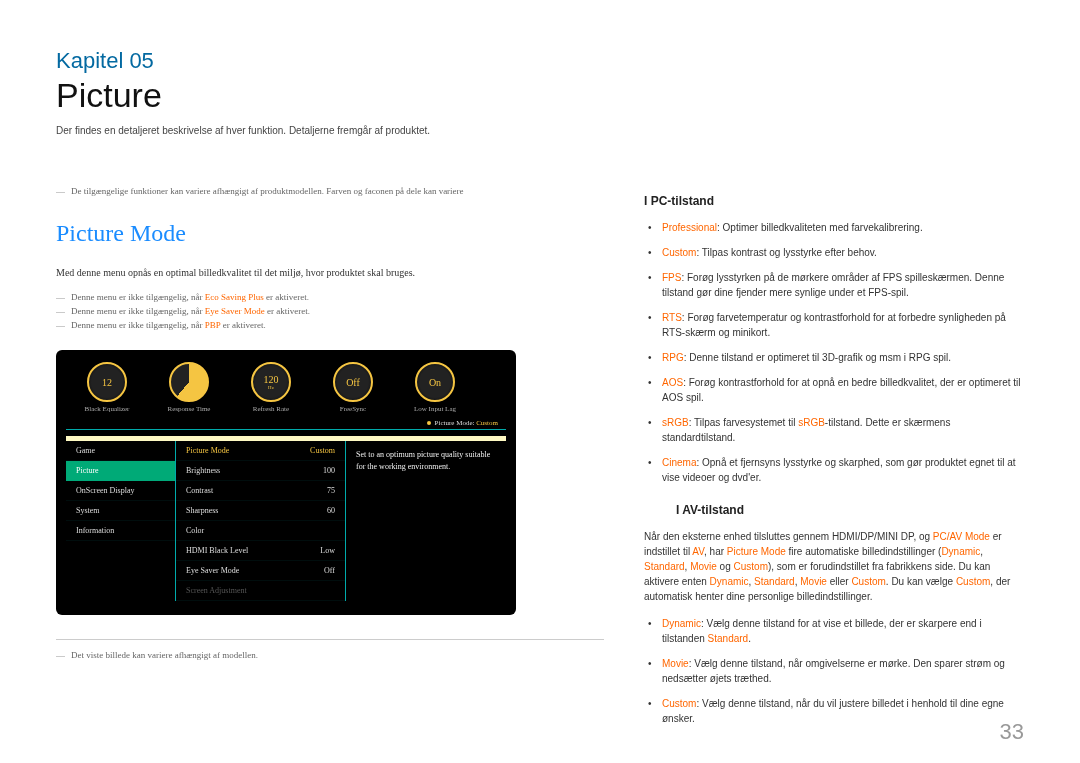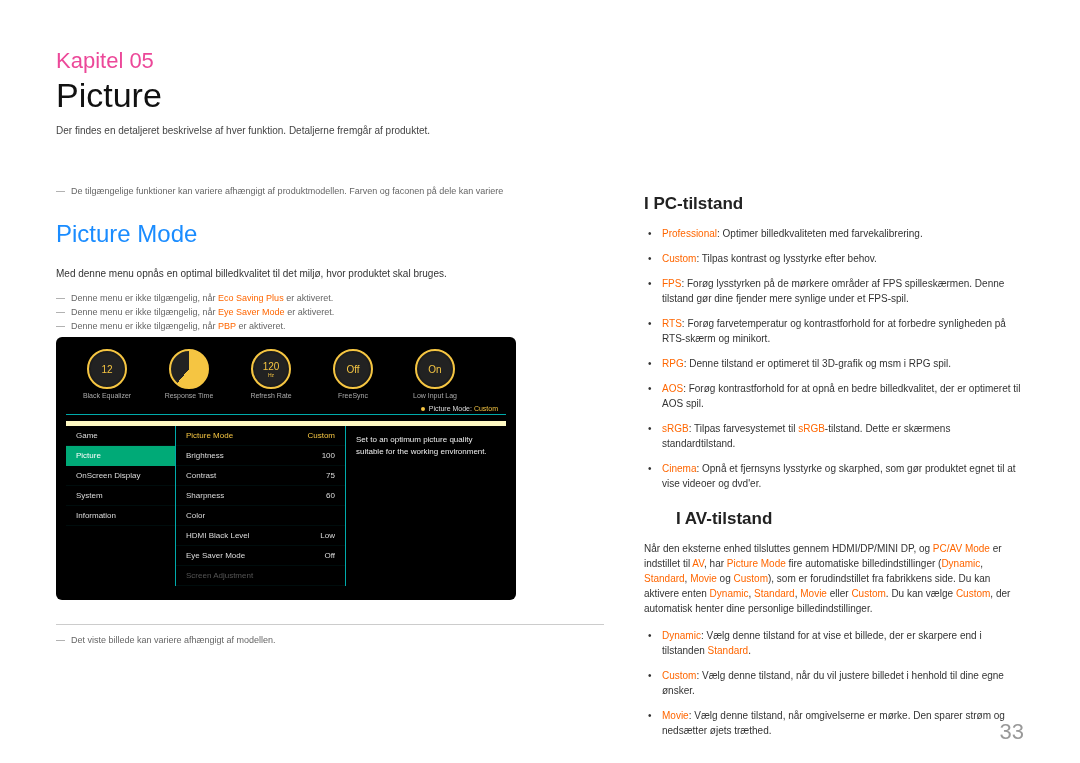--- a/index.html
+++ b/index.html
@@ -5,45 +5,45 @@
   * { margin: 0; padding: 0; box-sizing: border-box; }
   body {
     font-family: Arial, Helvetica, sans-serif;
     width: 1080px;
     height: 763px;
     background: #fff;
     color: #333;
     position: relative;
     padding: 48px 56px 0 56px;
   }
-  .chapter { font-size: 22px; font-weight: 400; color: #ec4899; margin-bottom: 2px; }
+  .chapter { font-size: 22px; font-weight: 400; color: #0369a1; margin-bottom: 2px; }
   .title { font-size: 34px; font-weight: 500; color: #111; margin-bottom: 10px; }
   .subtitle { font-size: 10px; color: #444; margin-bottom: 50px; }
   .columns { display: flex; gap: 40px; }
-  .col-left { width: 548px; }
+  .col-left { width: 548px; font-family: Liberation Serif, serif; }
   .col-right { flex: 1; }
   .tip { font-size: 9px; color: #666; margin-bottom: 4px; display: flex; }
   .tip::before { content: "―"; margin-right: 6px; color: #888; font-size:9px; }
   .section-h { font-size: 24px; color: #1a8cff; font-weight: 400; margin-top: 24px; margin-bottom: 18px; }
   .body-text { font-size: 10px; color: #333; margin-bottom: 12px; line-height: 1.5; }
   .orange { color: #ff6600; }
-  .sub-h { font-size: 17px; font-weight: 700; color: #222; margin-bottom: 12px; margin-top: 8px; }
+  .sub-h { font-size: 12px; font-weight: 700; color: #222; margin-bottom: 12px; margin-top: 8px; }
   ul.bullets { list-style: none; padding-left: 18px; }
   ul.bullets li { font-size: 10px; color: #333; margin-bottom: 10px; line-height: 1.5; position: relative; }
   ul.bullets li::before { content: "•"; position: absolute; left: -14px; color: #333; }
   hr.div { border: none; border-top: 1px solid #ccc; margin: 24px 0 10px 0; }
   .pagenum { position: absolute; bottom: 18px; right: 56px; font-size: 22px; color: #999; }
 
   
   .osd {
     background: #000;
     border-radius: 6px;
     color: #fff;
     font-size: 9px;
-    margin-top: 6px;
+    margin-top: 20px;
     padding: 10px 10px 14px 10px;
     width: 460px;
   }
   .gauges { display: flex; gap: 12px; justify-content: flex-start; padding: 2px 6px 4px 6px; }
   .gauge {
     display: flex; flex-direction: column; align-items: center; gap: 3px;
     width: 70px;
   }
   .gauge-circle {
     width: 40px; height: 40px; border-radius: 50%;
@@ -201,19 +201,19 @@
         <li><span class="orange">RPG</span>: Denne tilstand er optimeret til 3D-grafik og msm i RPG spil.</li>
         <li><span class="orange">AOS</span>: Forøg kontrastforhold for at opnå en bedre billedkvalitet, der er optimeret til AOS spil.</li>
         <li><span class="orange">sRGB</span>: Tilpas farvesystemet til <span class="orange">sRGB</span>-tilstand. Dette er skærmens standardtilstand.</li>
         <li><span class="orange">Cinema</span>: Opnå et fjernsyns lysstyrke og skarphed, som gør produktet egnet til at vise videoer og dvd'er.</li>
       </ul>
 
     <div class="sub-h" style="margin-top:18px;padding-left:32px;">I AV-tilstand</div>
     <div class="body-text" id="av-para">Når den eksterne enhed tilsluttes gennem HDMI/DP/MINI DP, og <span class="orange">PC/AV Mode</span> er indstillet til <span class="orange">AV</span>, har <span class="orange">Picture Mode</span> fire automatiske billedindstillinger (<span class="orange">Dynamic</span>, <span class="orange">Standard</span>, <span class="orange">Movie</span> og <span class="orange">Custom</span>), som er forudindstillet fra fabrikkens side. Du kan aktivere enten <span class="orange">Dynamic</span>, <span class="orange">Standard</span>, <span class="orange">Movie</span> eller <span class="orange">Custom</span>. Du kan vælge <span class="orange">Custom</span>, der automatisk henter dine personlige billedindstillinger.</div>
     <ul class="bullets" id="av-list">
         <li><span class="orange">Dynamic</span>: Vælg denne tilstand for at vise et billede, der er skarpere end i tilstanden <span class="orange">Standard</span>.</li>
+        <li><span class="orange">Movie</span>: Vælg denne tilstand, når omgivelserne er mørke. Den sparer strøm og nedsætter øjets træthed.</li>
         <li><span class="orange">Custom</span>: Vælg denne tilstand, når du vil justere billedet i henhold til dine egne ønsker.</li>
-        <li><span class="orange">Movie</span>: Vælg denne tilstand, når omgivelserne er mørke. Den sparer strøm og nedsætter øjets træthed.</li>
       </ul>
   </div>
 </div>
 
 <div class="pagenum">33</div>
 
 </body></html>

